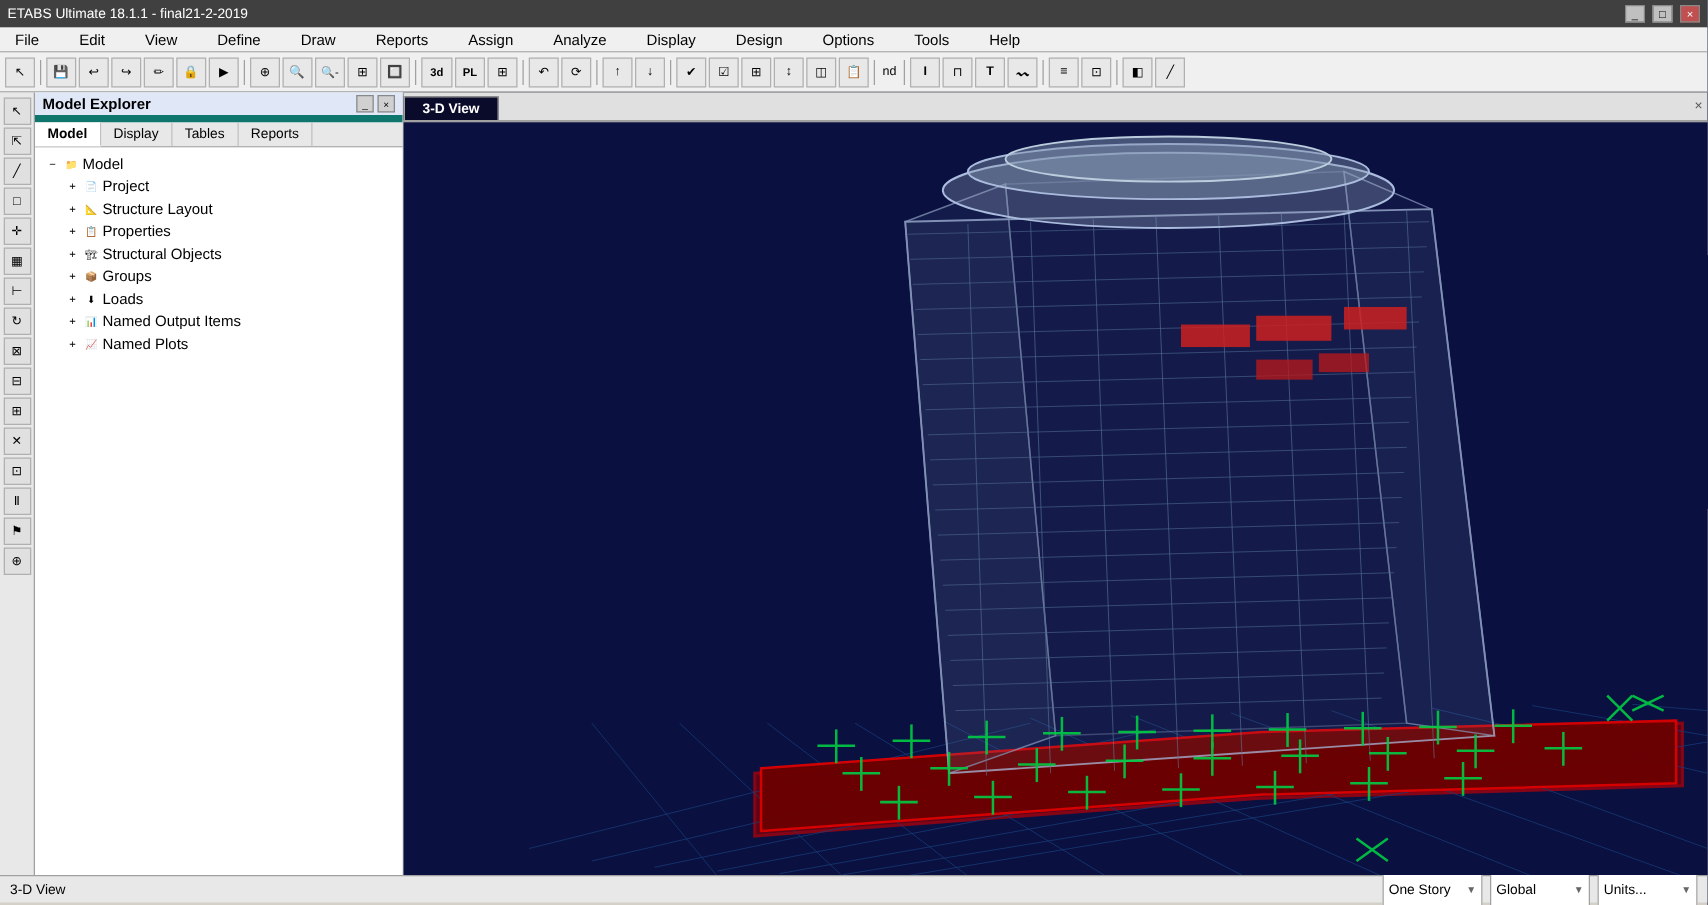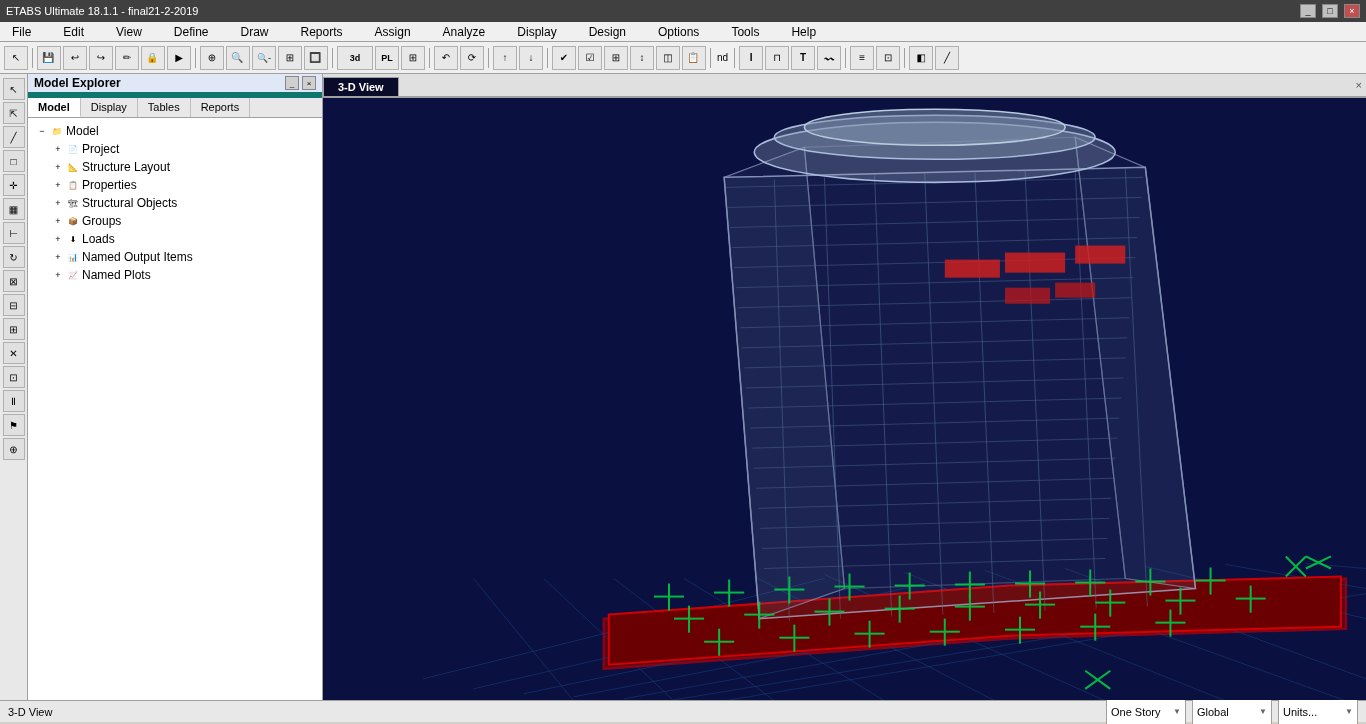--- a/index.html
+++ b/index.html
@@ -294,21 +294,21 @@
   <div class="tb-btn">✏</div>
   <div class="tb-btn">🔒</div>
   <div class="tb-btn">▶</div>
   <div class="tb-sep"></div>
   <div class="tb-btn">⊕</div>
   <div class="tb-btn">🔍</div>
   <div class="tb-btn" style="font-size:9px;">🔍-</div>
   <div class="tb-btn">⊞</div>
   <div class="tb-btn">🔲</div>
   <div class="tb-sep"></div>
-  <div class="tb-btn" style="width:36px;font-size:9px;font-weight:bold;">3d</div>
+  <div class="tb-btn" style="width:25px;font-size:9px;font-weight:bold;">3d</div>
   <div class="tb-btn" style="font-size:9px;font-weight:bold;">PL</div>
   <div class="tb-btn">⊞</div>
   <div class="tb-sep"></div>
   <div class="tb-btn">↶</div>
   <div class="tb-btn">⟳</div>
   <div class="tb-sep"></div>
   <div class="tb-btn">↑</div>
   <div class="tb-btn">↓</div>
   <div class="tb-sep"></div>
   <div class="tb-btn">✔</div>

